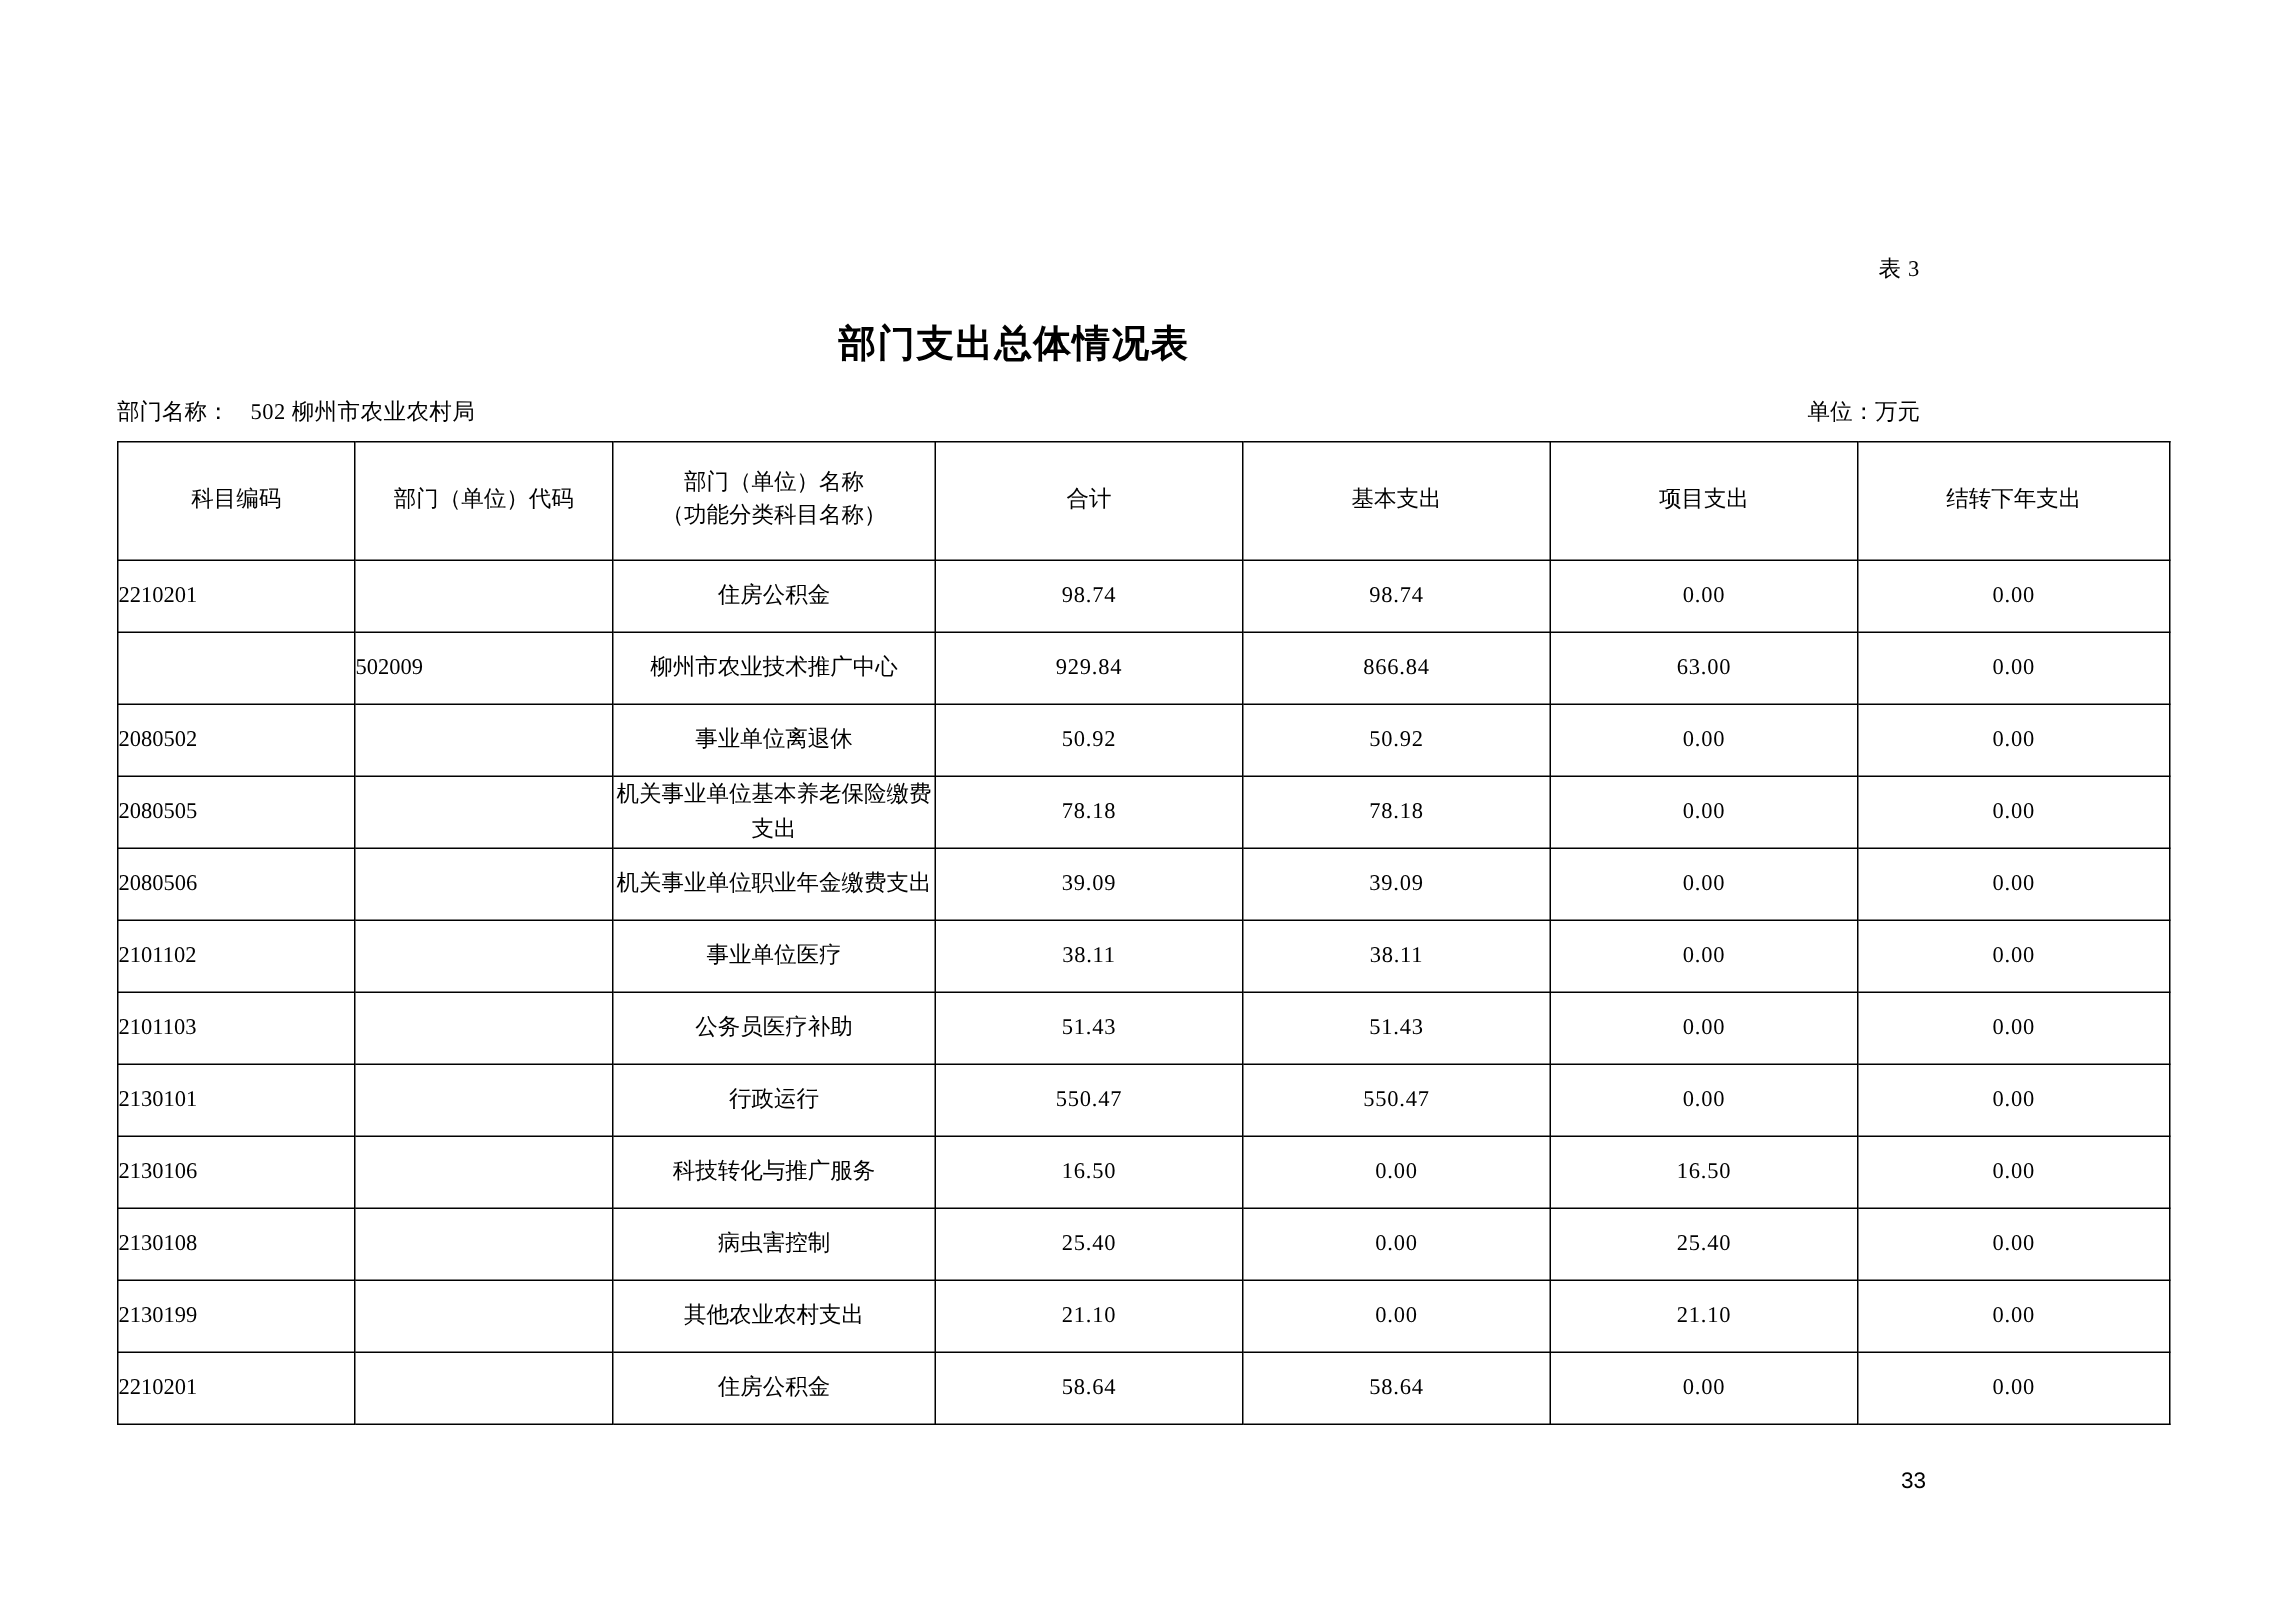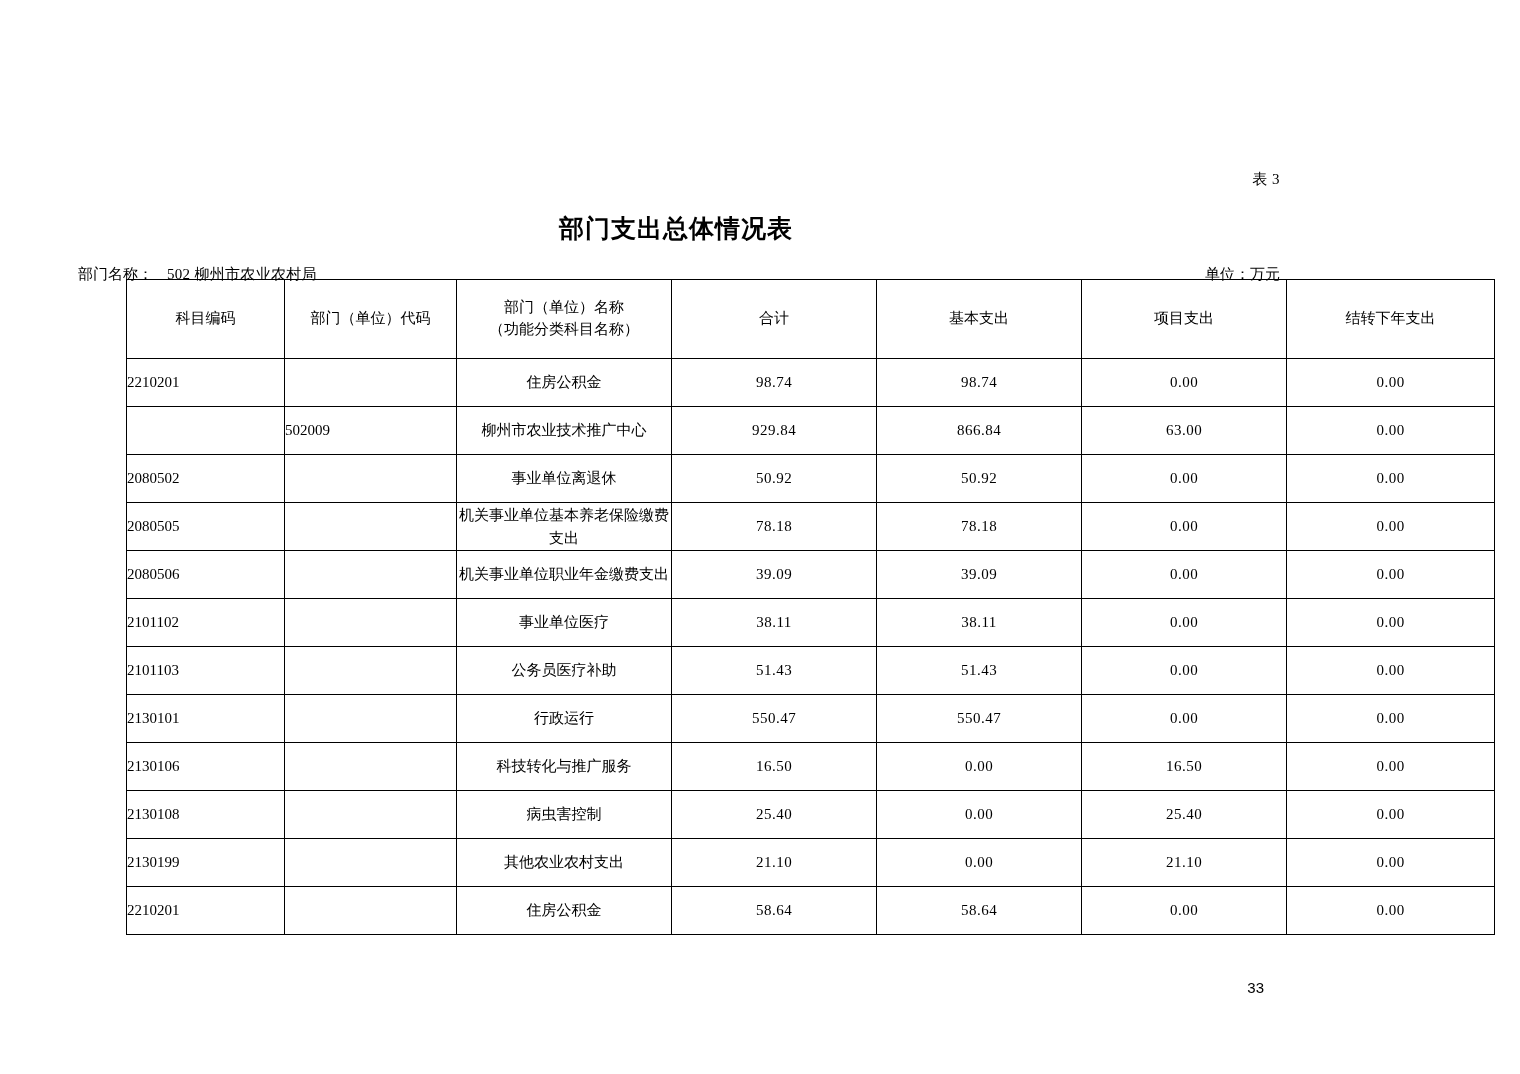--- a/index.html
+++ b/index.html
@@ -60,25 +60,24 @@
   }
   .meta-right {
     position: absolute;
     right: 0;
     top: 0;
     white-space: nowrap;
   }
   table.main {
     position: absolute;
     left: 78px;
-    top: 279px;
+    top: 294px;
     width: 1368px;
     border-collapse: collapse;
     table-layout: fixed;
-    margin-left: 48px;
   }
   table.main th, table.main td {
     border: 1px solid #000;
     font-weight: normal;
     font-size: 15px;
     font-family: "Liberation Serif", serif;
     padding: 0;
   }
   table.main thead th {
     height: 78px;
@@ -105,21 +104,21 @@
     line-height: 1.5;
   }
   .c-num {
     text-align: center;
     padding-right: 18px;
     font-family: "Liberation Serif", serif;
     letter-spacing: 0.5px;
   }
   .page-number {
     position: absolute;
-    right: 88px;
+    right: 68px;
     bottom: 78px;
     font-size: 15px;
     font-family: "Liberation Sans", sans-serif;
   }
   .hdr-two-line {
     display: block;
   }
 </style>
 </head>
 <body>

